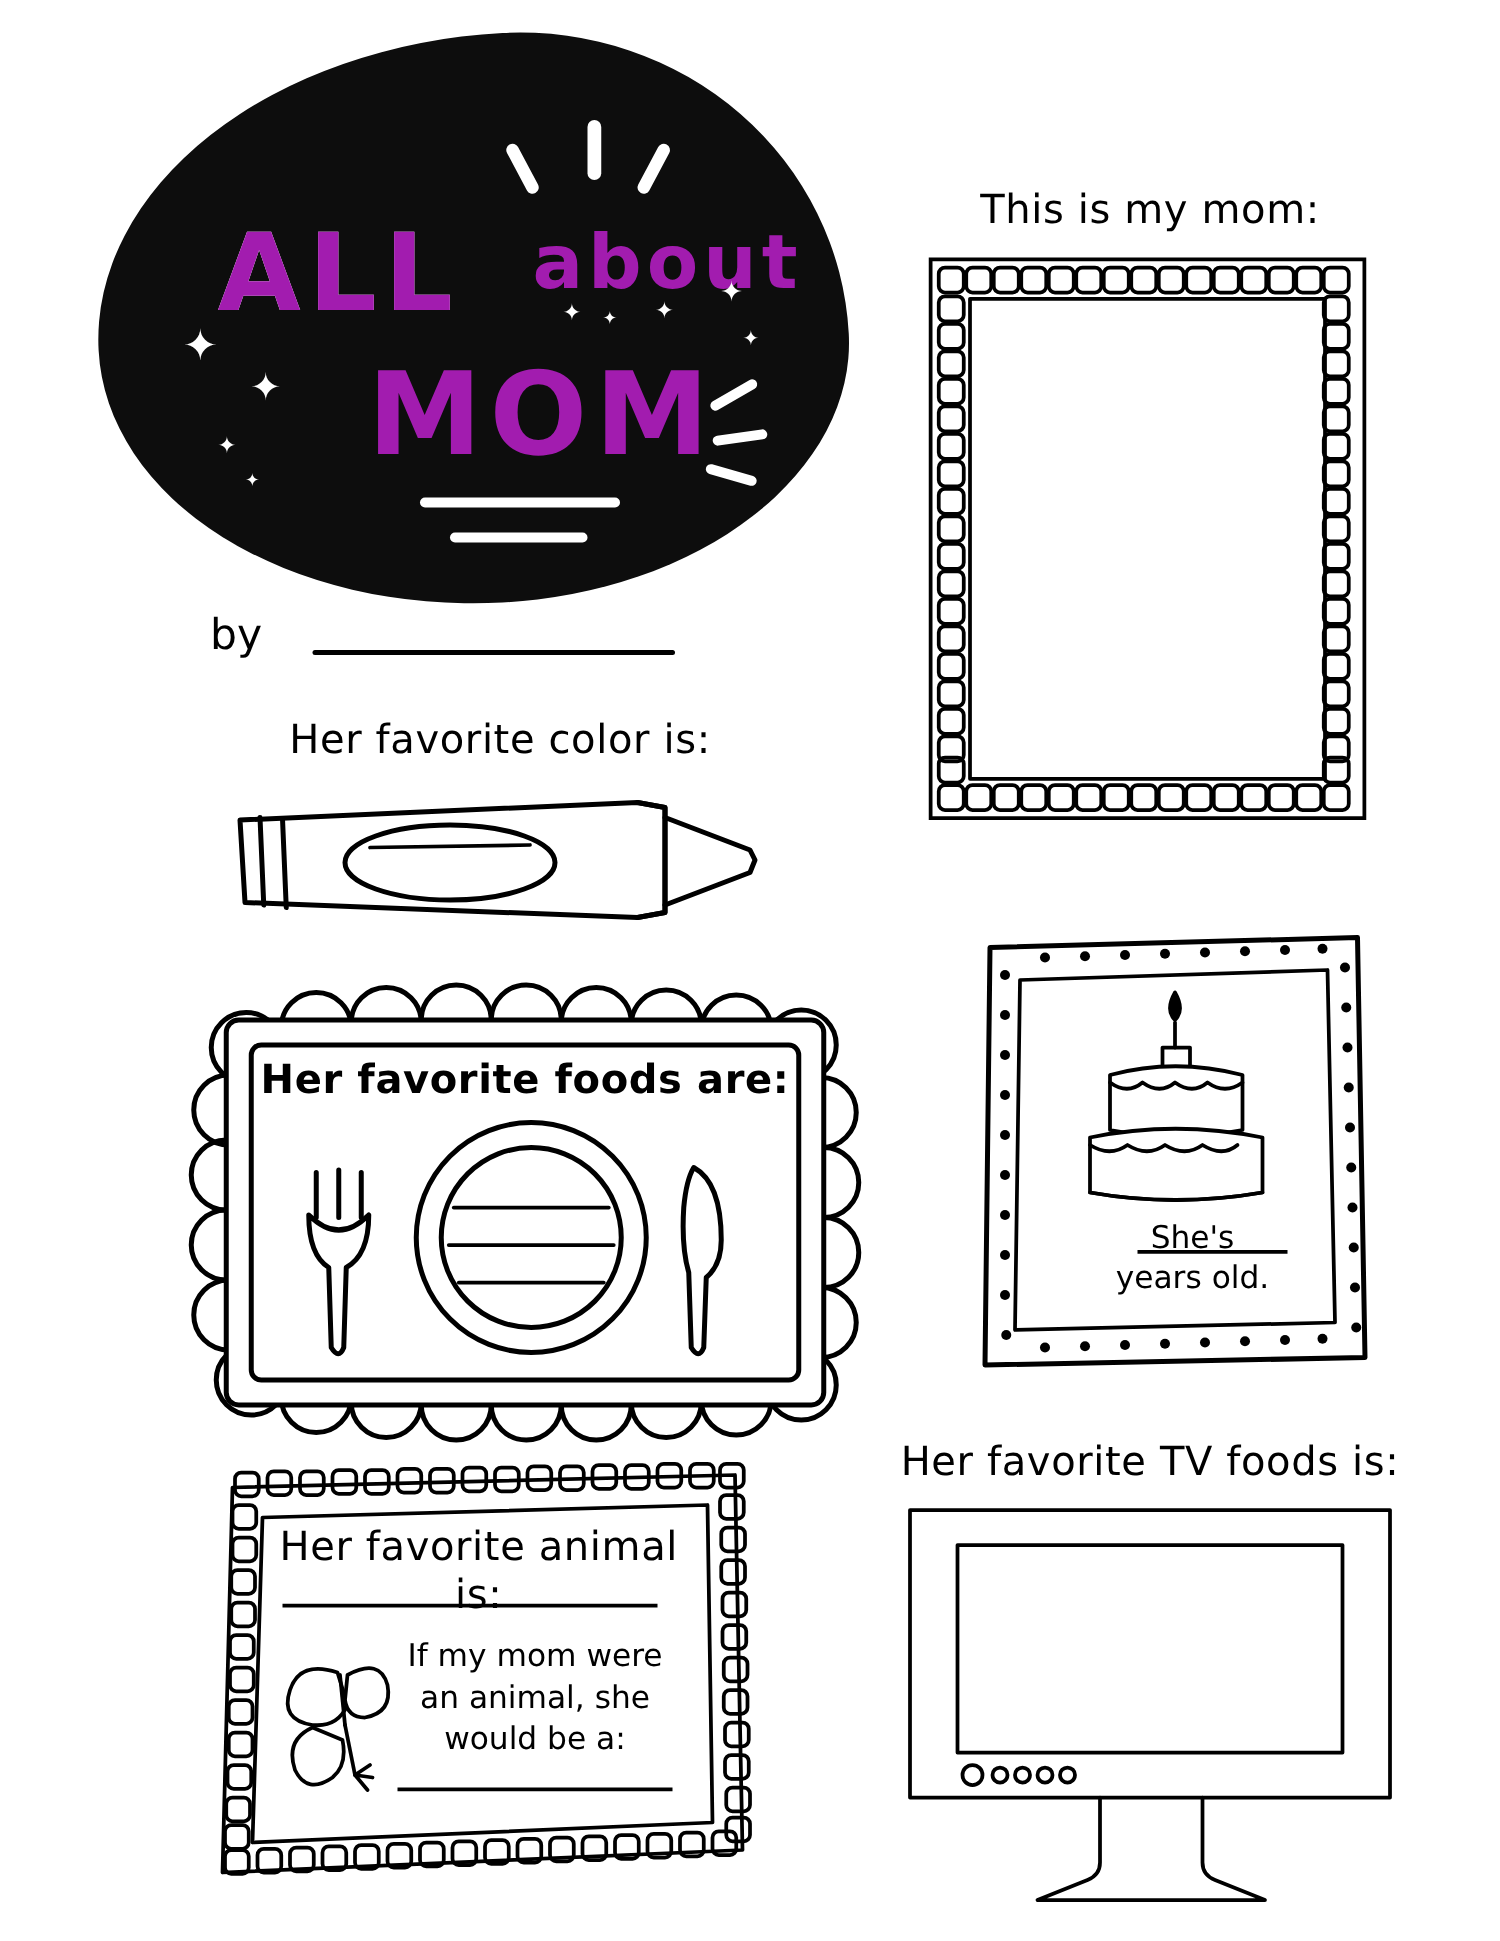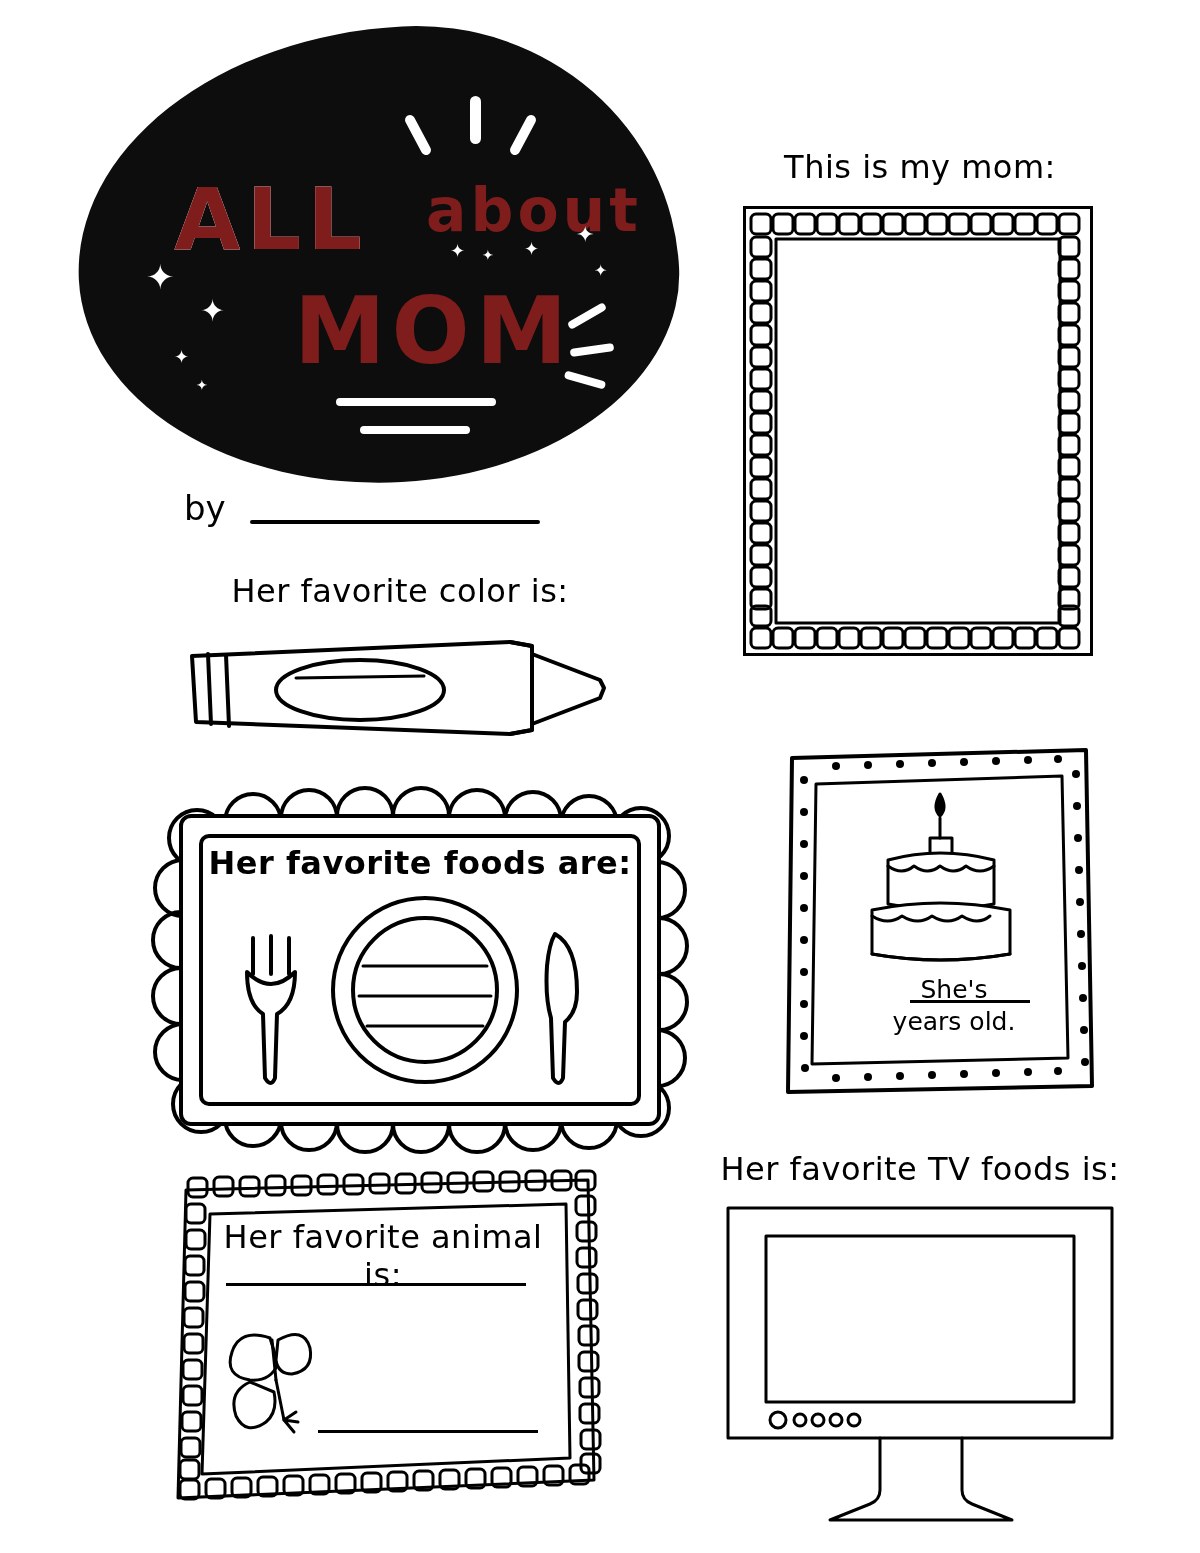--- a/index.html
+++ b/index.html
@@ -28,21 +28,21 @@
   #title-blob .blob-shape {
     position: absolute; inset: 0;
     background: #0d0d0d;
     border-radius: 56% 44% 48% 52% / 52% 56% 44% 48%;
     transform: rotate(-3deg);
   }
   .title-text {
     position: absolute;
     left: 0; right: 0;
     text-align: center;
-    color: #7f1d1d;
+    color: #a21caf;
     font-family: "DejaVu Sans", sans-serif;
     font-weight: bold;
     letter-spacing: 2px;
   }
   #title-all {
     top: 148px; left: 96px;
     font-size: 86px; line-height: 86px;
     text-align: left; width: 260px;
     letter-spacing: 6px;
     text-shadow: 0 0 0 #fff;
@@ -67,21 +67,21 @@
   .star {
     position: absolute;
     color: #ffffff;
     font-size: 22px;
     line-height: 22px;
   }
 
   
   #by-row { left: 168px; top: 480px; width: 420px; height: 60px; }
   #by-label {
-    position: absolute; left: 16px; top: 8px;
+    position: absolute; left: 0; top: 8px;
     font-size: 34px;
     font-family: "DejaVu Sans", sans-serif;
   }
   #by-line {
     position: absolute; left: 82px; top: 40px;
     width: 290px; height: 4px; background: #000;
     border-radius: 2px;
   }
 
   
@@ -484,20 +484,21 @@
         <path d="M112 170 Q82 160 74 184 Q66 208 92 212 Q112 214 120 196 Z" fill="#fff"></path>
         <path d="M120 172 Q146 158 152 180 Q156 202 134 206 Q120 206 118 192 Z" fill="#fff"></path>
         <path d="M92 214 Q70 224 78 248 Q88 268 108 254 Q120 244 116 224 Z" fill="#fff"></path>
         <path d="M118 212 L126 252"></path>
         <path d="M126 252 L136 264 M126 252 L140 254 M126 252 L138 244"></path>
         <path d="M114 172 L118 212"></path>
       </g>
     </svg>
     <div class="caption" id="animal-caption">Her favorite animal is:</div>
     <div id="animal-line1"></div>
+    <div id="animal-prompt">If my mom were an animal, she would be a:</div>
     <div id="animal-line2"></div>
   </div>
 
   <div class="abs" id="tv-block">
     <div class="caption" id="tv-caption">Her favorite TV foods is:</div>
     <svg id="tv-svg" width="400" height="330" viewBox="0 0 400 330">
       <g class="ink-thin">
         <rect x="8" y="8" width="384" height="230"></rect>
         <rect x="46" y="36" width="308" height="166"></rect>
         <circle cx="58" cy="220" r="8"></circle>

